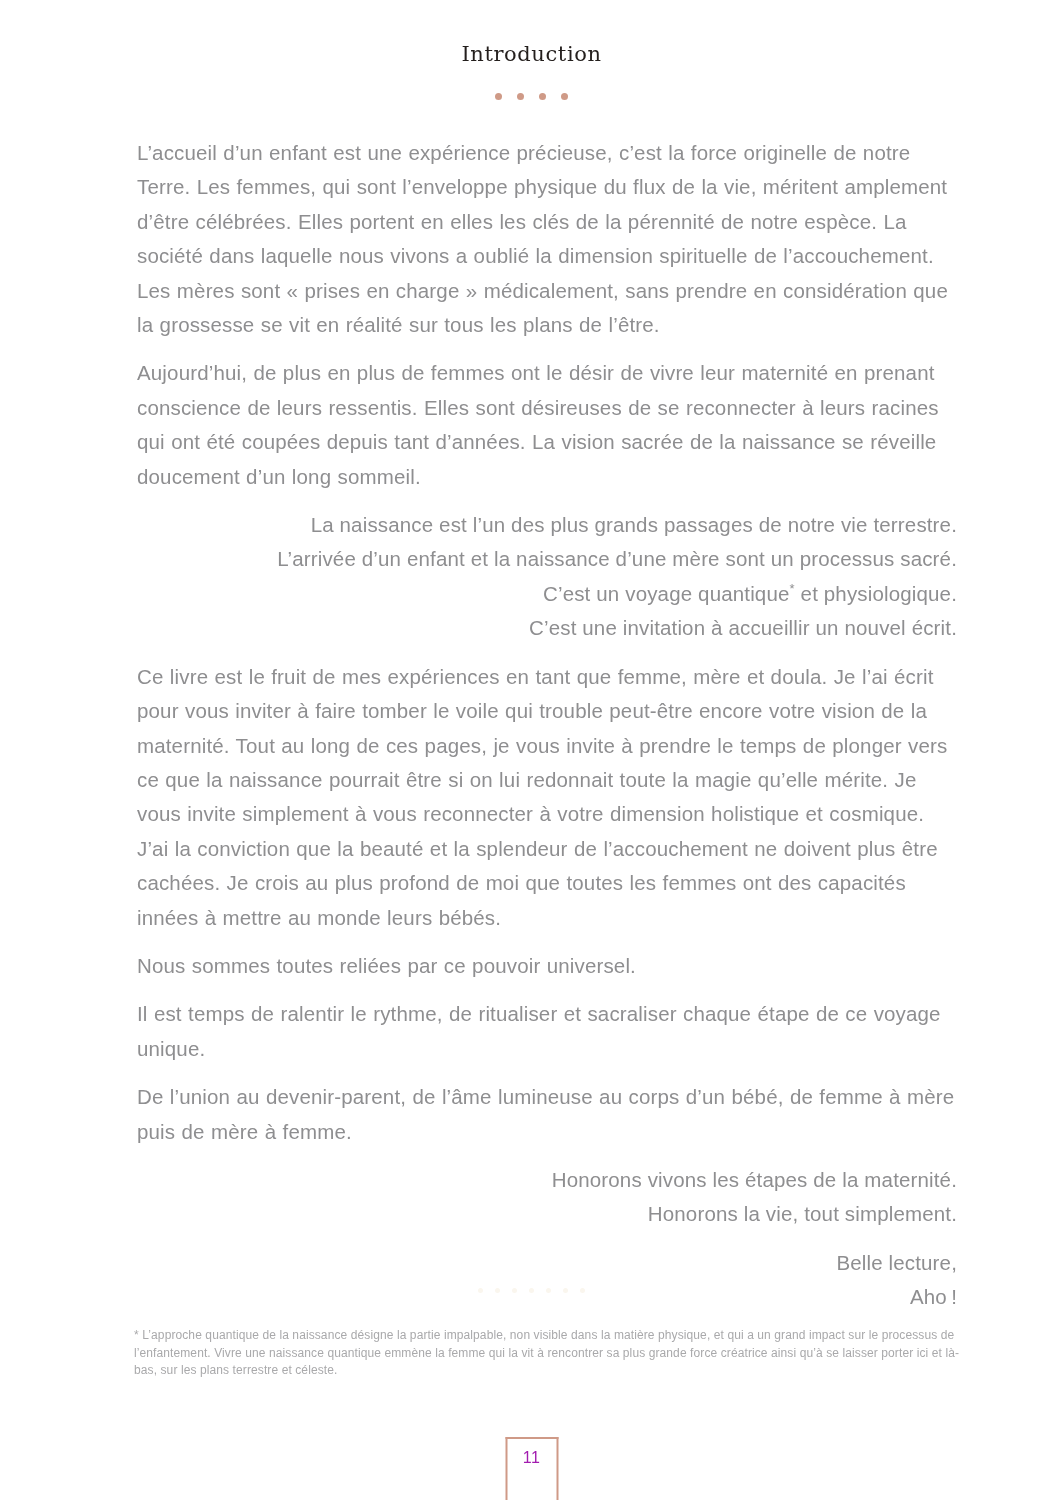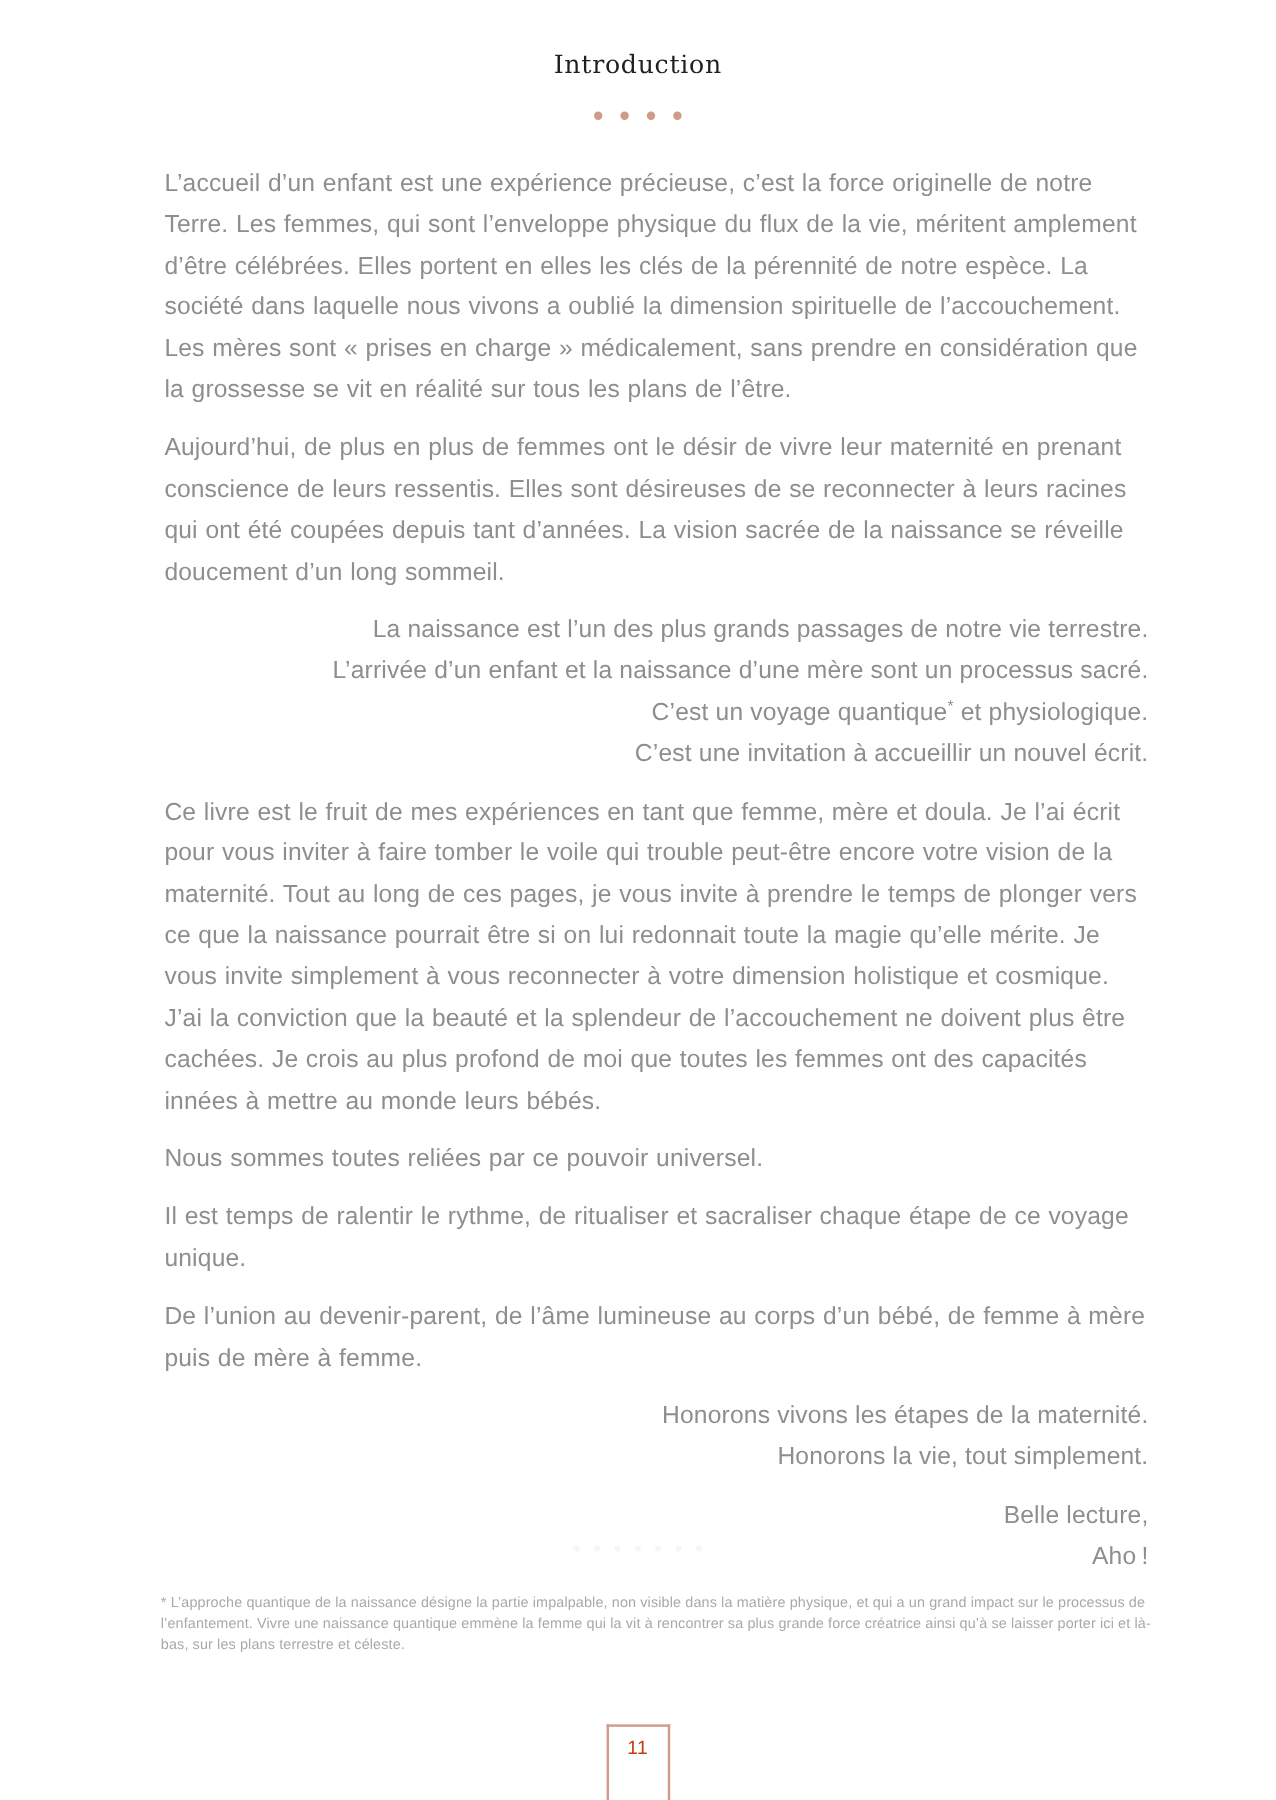--- a/index.html
+++ b/index.html
@@ -142,21 +142,21 @@
     box-sizing: border-box;
     display: flex;
     justify-content: center;
     align-items: flex-start;
     background: transparent;
   }
   .page-number {
     font-family: "Liberation Sans", sans-serif;
     font-weight: 400;
     font-size: 16px;
-    color: #c2410c;
+    color: #a21caf;
     letter-spacing: 0.5px;
     margin-top: 11px;
     line-height: 1;
   }
 </style>
 </head>
 <body>
 
 <div class="page">
 

